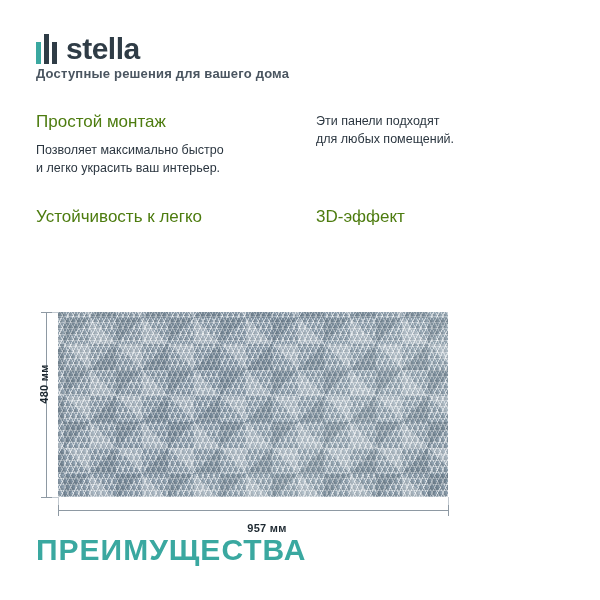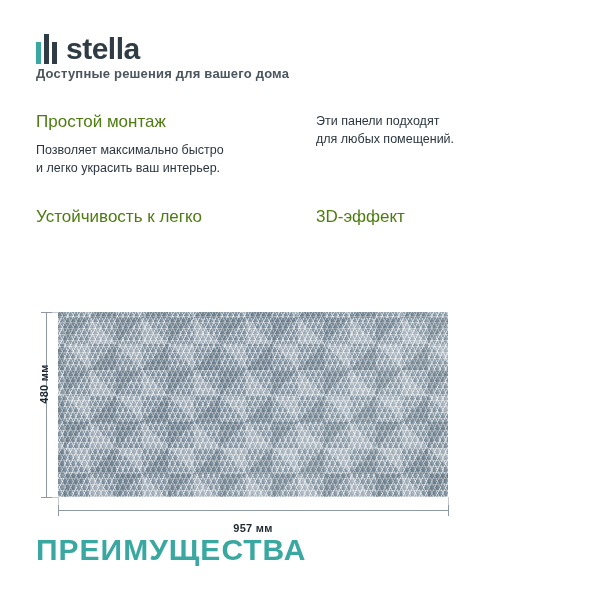--- a/index.html
+++ b/index.html
@@ -198,21 +198,21 @@
     text-align: center;
     font-size: 11px;
     font-weight: bold;
     color: #1d2830;
     transform: rotate(-90deg);
     transform-origin: center center;
     letter-spacing: 0.3px;
   }
   .dim-label-h {
     position: absolute;
-    left: 22px;
+    left: 36px;
     top: 222px;
     width: 390px;
     text-align: center;
     font-size: 11px;
     font-weight: bold;
     color: #1d2830;
     letter-spacing: 0.3px;
   }
 
   

